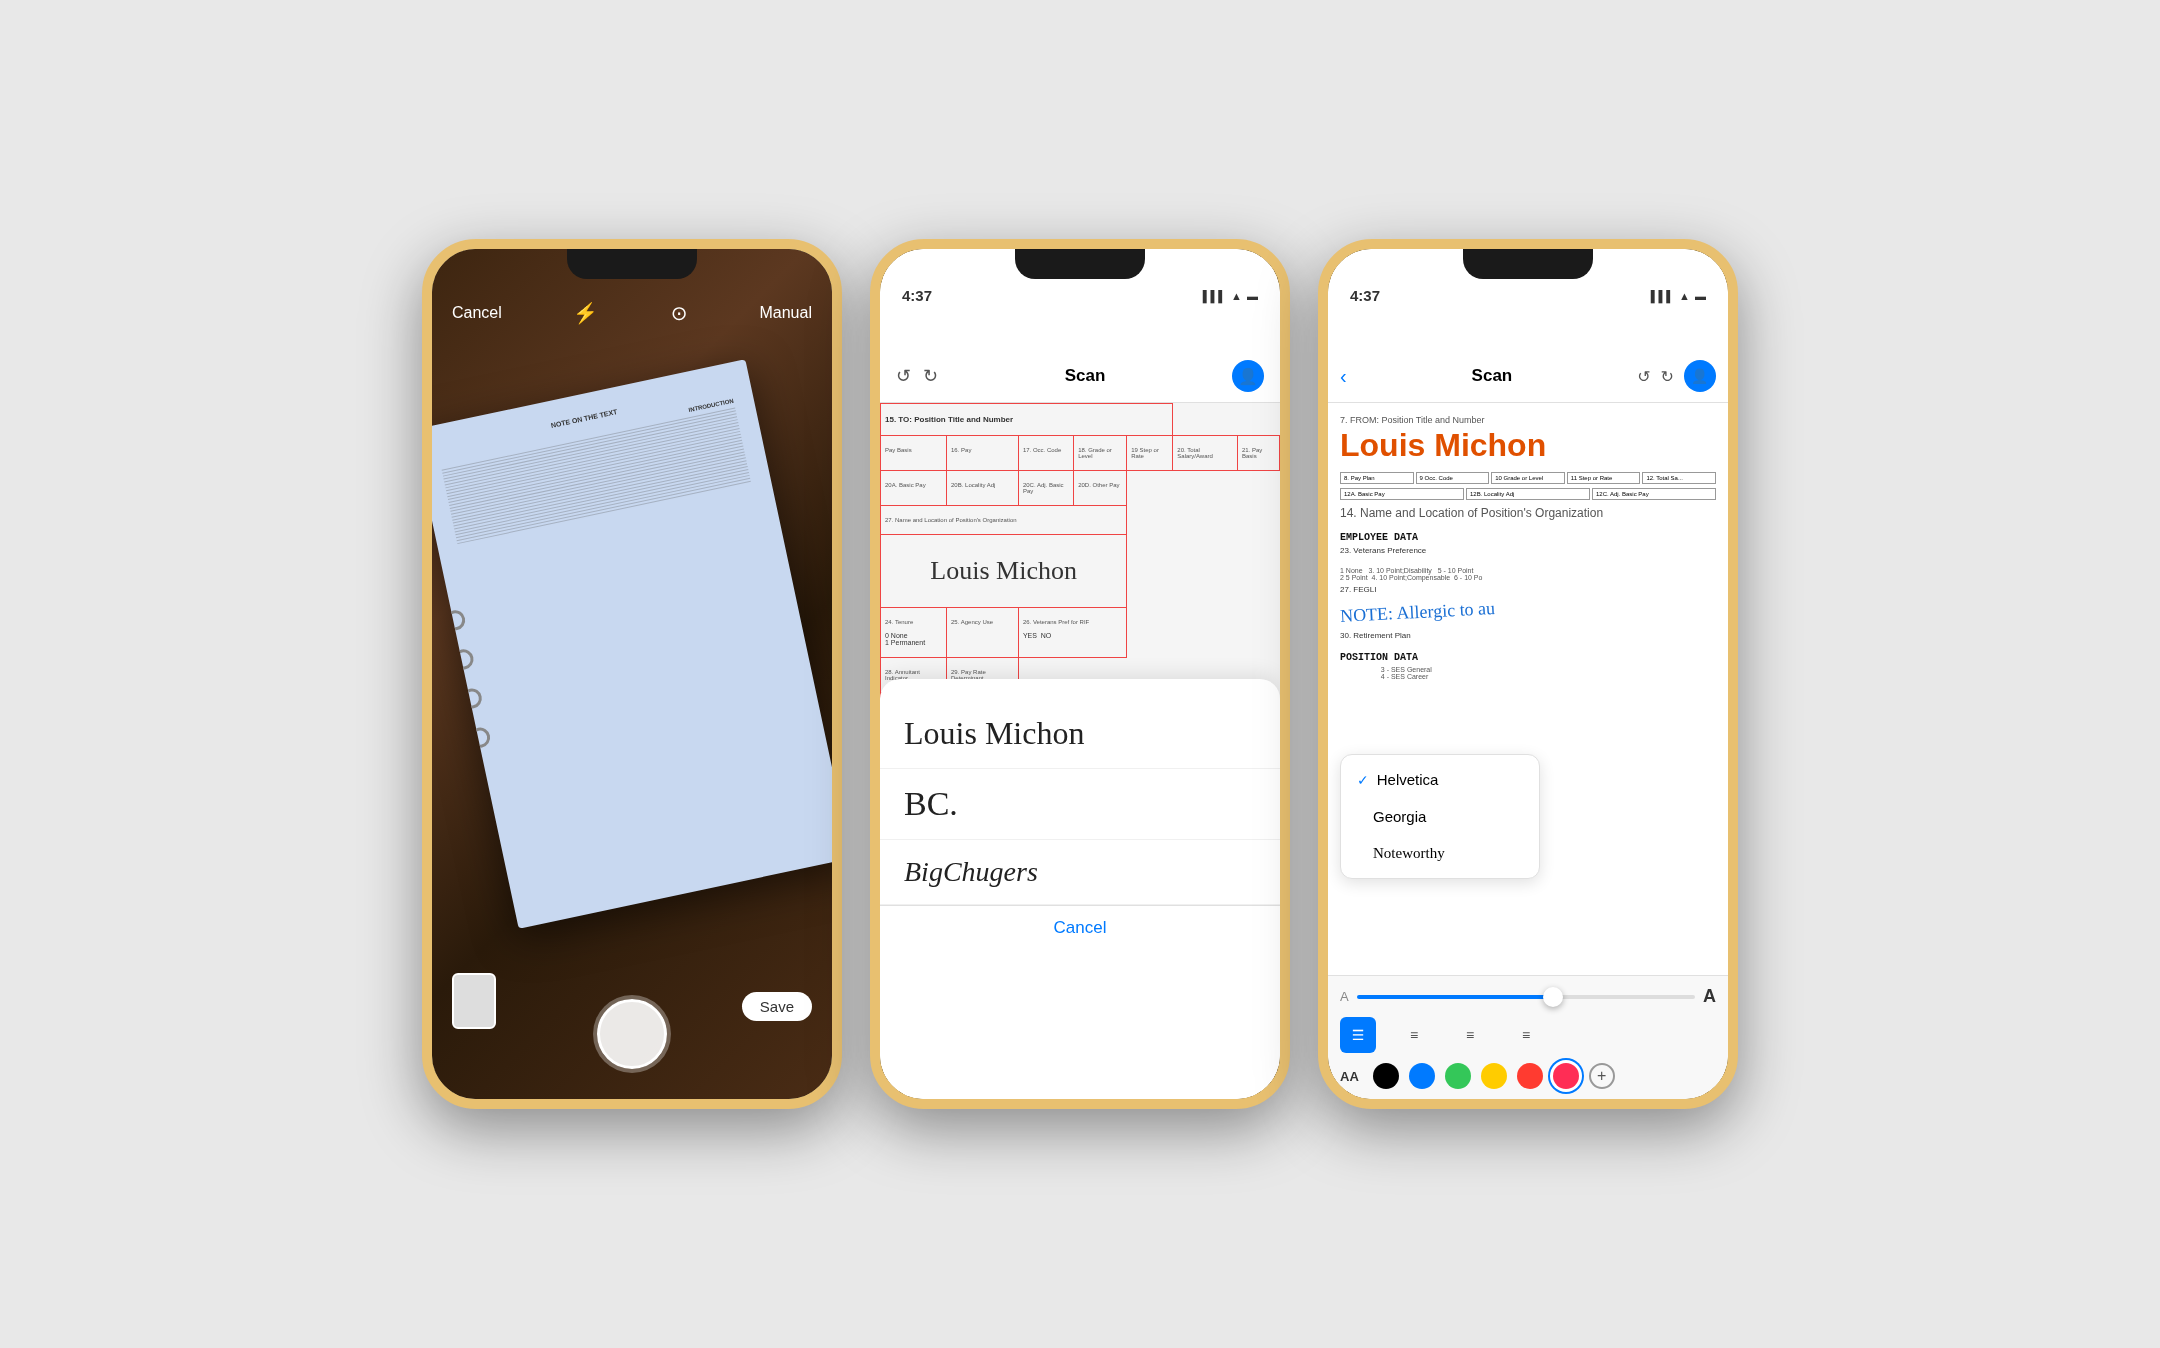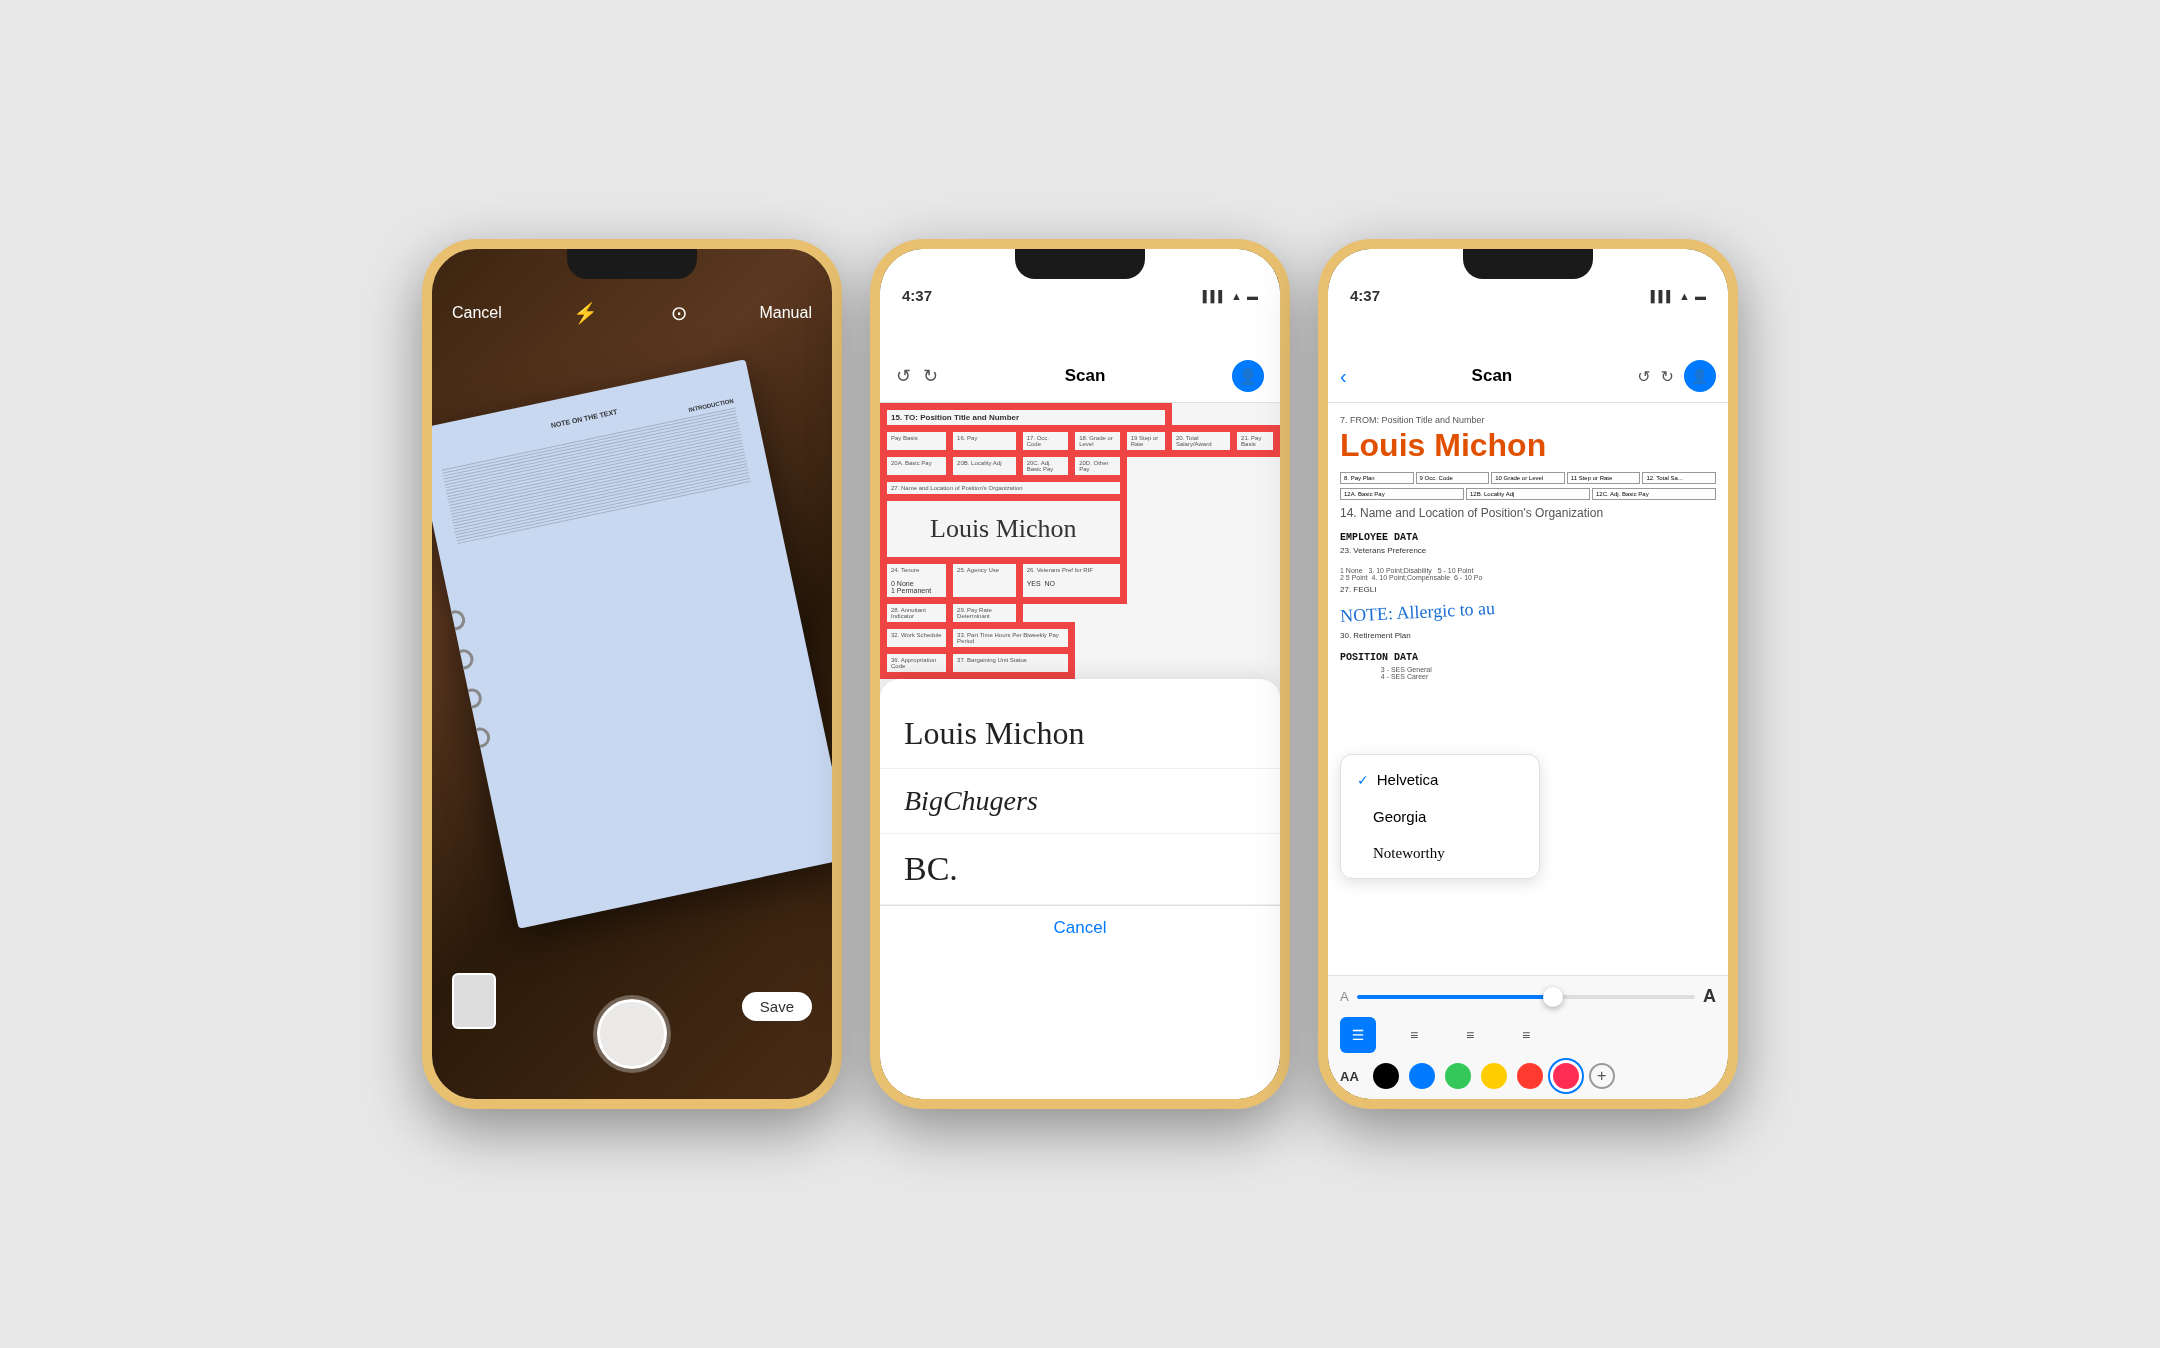--- a/index.html
+++ b/index.html
@@ -229,22 +229,22 @@
     }
 
     .form-table {
       width: 100%;
       font-size: 7px;
       border-collapse: collapse;
       color: #333;
     }
 
     .form-table td {
-      border: 7px solid #ef4444;
-      padding: 3px 4px;
+      border: 1px solid #ef4444;
+      padding: 11px 4px;
       vertical-align: top;
     }
 
     .form-label { font-size: 6px; color: #555; }
     .signature-on-form {
       font-family: 'Brush Script MT', cursive;
       font-size: 22px;
       color: #333;
       text-align: center;
       padding: 10px;
@@ -691,24 +691,24 @@
             </tr>
           </tbody>
             </table>
         </div>
 
         <div class="sig-panel">
           <div class="sig-option">
             <div class="sig-text-1">Louis Michon</div>
           </div>
           <div class="sig-option">
+            <div class="sig-text-3">BC.</div>
+          </div>
+          <div class="sig-option">
             <div class="sig-text-2">BigChugers</div>
-          </div>
-          <div class="sig-option">
-            <div class="sig-text-3">BC.</div>
           </div>
           <div class="sig-cancel">Cancel</div>
         </div>
       </div>
     </div>
   </div>
 
   <div class="phone phone-3">
     <div class="phone-screen">
       <div class="notch"></div>

